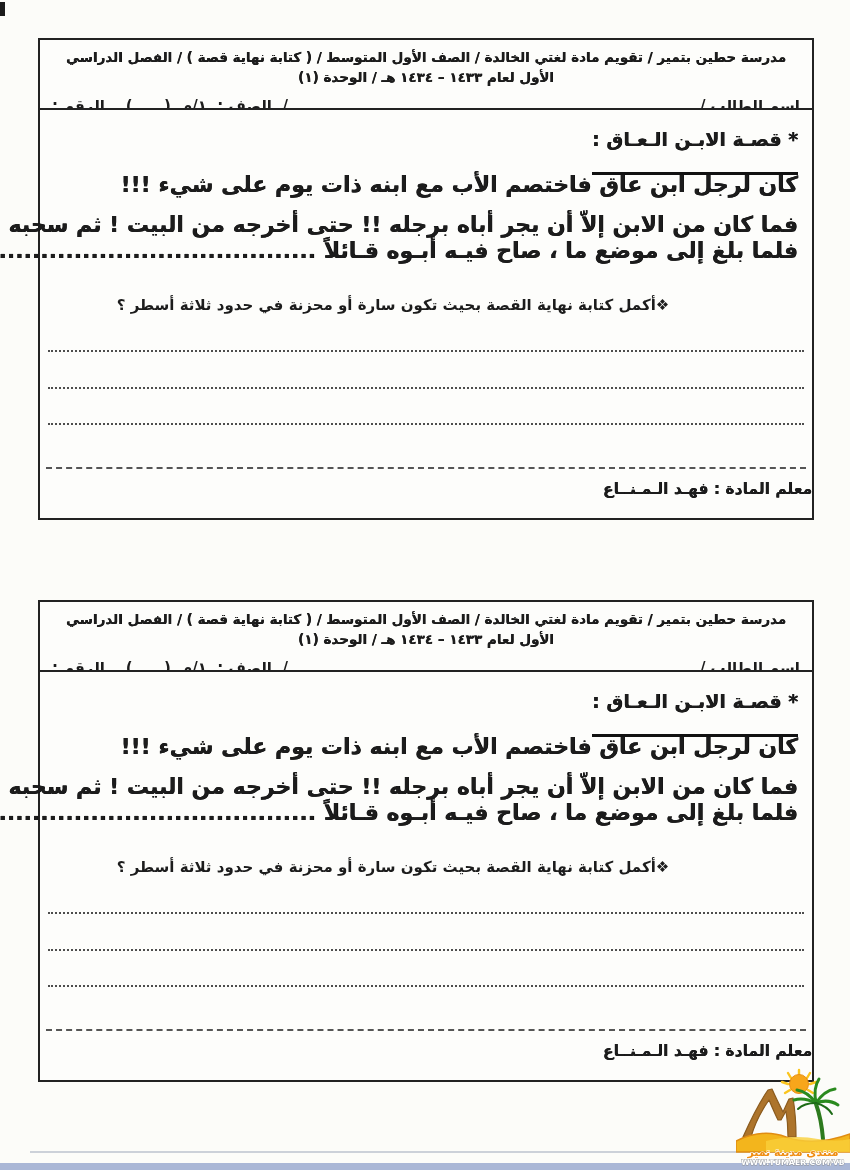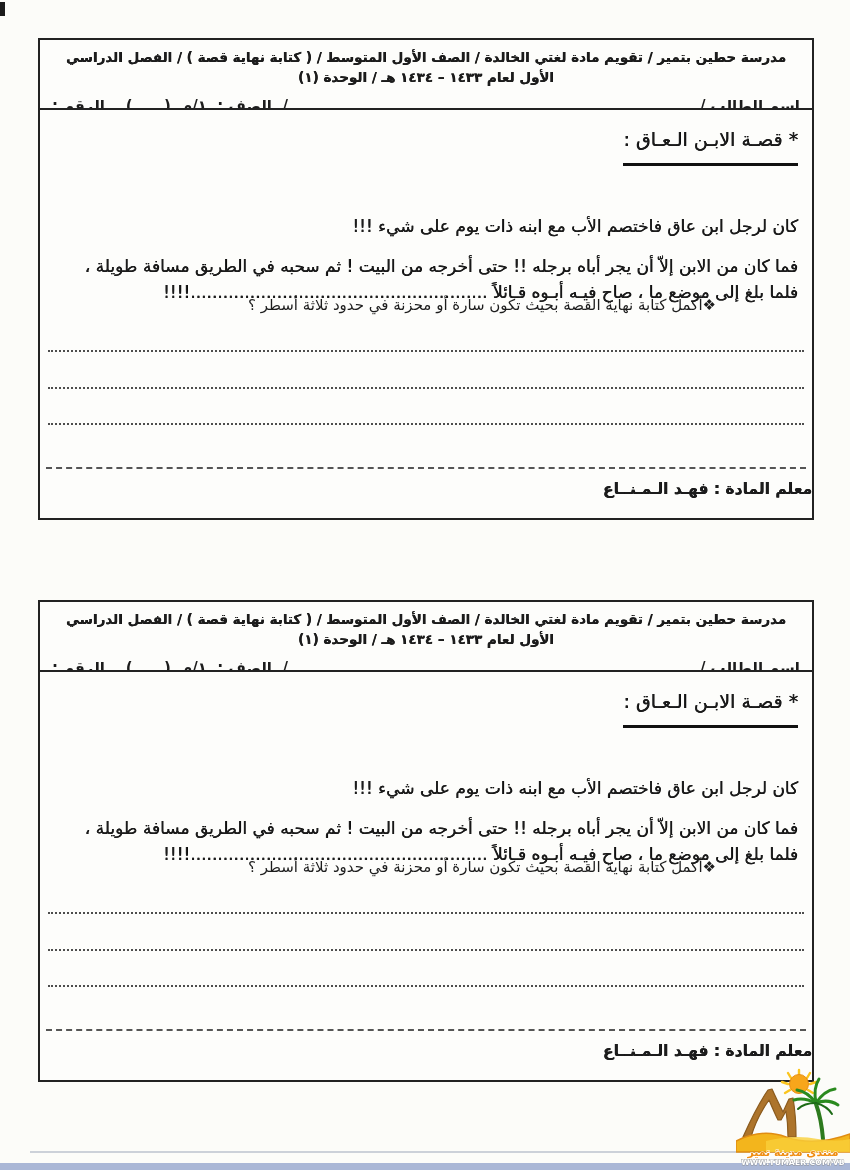--- a/index.html
+++ b/index.html
@@ -32,37 +32,36 @@
     flex:1 1 auto; height:14px; margin:0 8px;
     border-bottom:2px dotted #444;
   }
   .main-box {
     position:absolute; left:0; top:70px; width:776px; height:412px;
     border:2px solid #222; background:#fdfdfb;
     direction:rtl;
   }
   .story-title {
     position:absolute; top:18px; right:14px;
-    font-size:19px; font-weight:normal;
-    border-bottom:3px solid #111; padding-bottom:13px;
+    font-size:19px; font-weight:bold;
+    border-bottom:3px solid #111; padding-bottom:22px;
     text-shadow:0.4px 0 0 #000;
   }
   .story-line {
     position:absolute; right:14px; left:14px;
-    font-size:17px; font-weight:normal; text-align:right;
+    font-size:22px; font-weight:bold; text-align:right;
     text-shadow:0.4px 0 0 #000;
     white-space:nowrap;
-    margin-top:44px;
   }
   .story-line.l1 { top:62px; }
   .story-line.l2 { top:102px; }
   .story-line.l3 { top:128px;text-align:right; }
   .question-line {
     position:absolute; top:186px; right:96px; left:30px;
-    font-size:15px; font-weight:normal; text-align:right;
+    font-size:15px; font-weight:bold; text-align:center;
   }
   .answer-line {
     position:absolute; left:8px; right:8px; height:0;
     border-top:2px dotted #4d4d4d;
   }
   .answer-line.a1 { top:240px; }
   .answer-line.a2 { top:277px; }
   .answer-line.a3 { top:313px; }
   .dashed-sep {
     position:absolute; left:6px; right:6px; top:357px; height:0;

